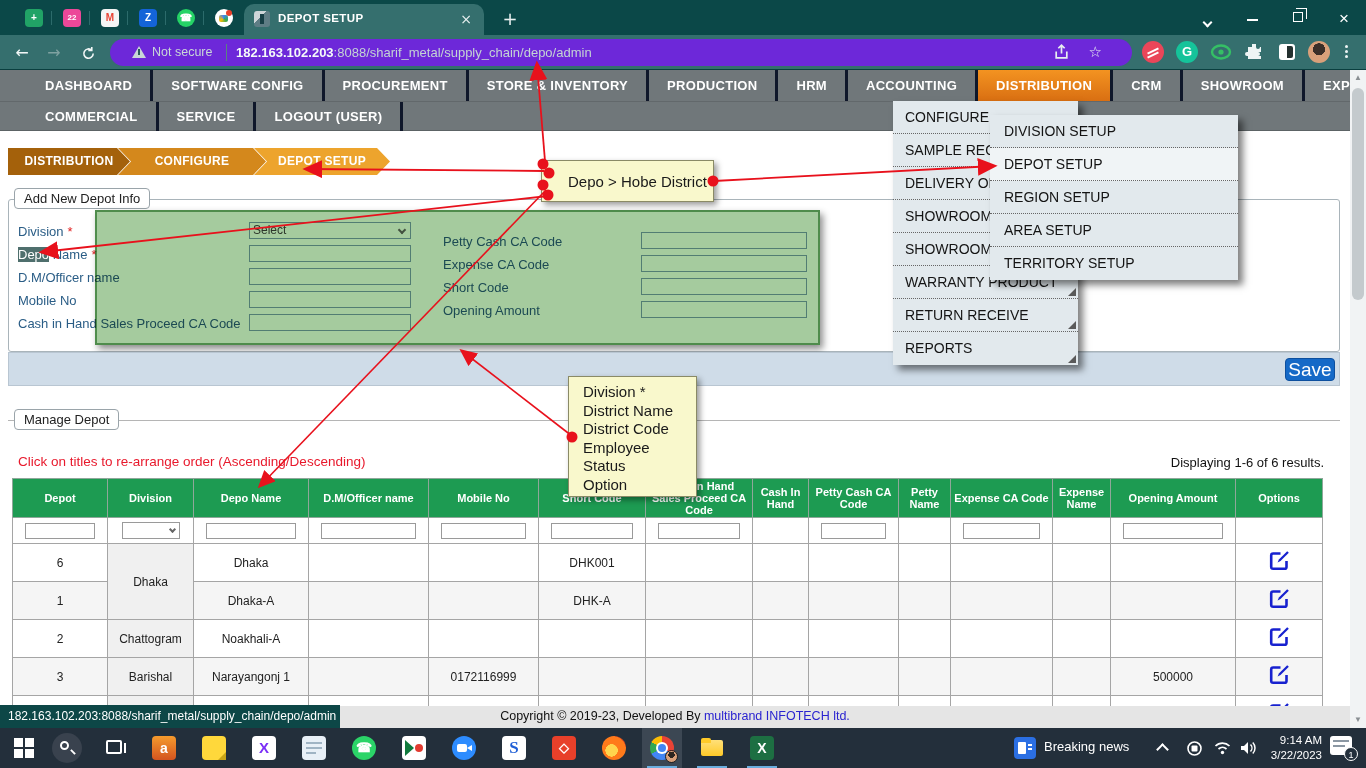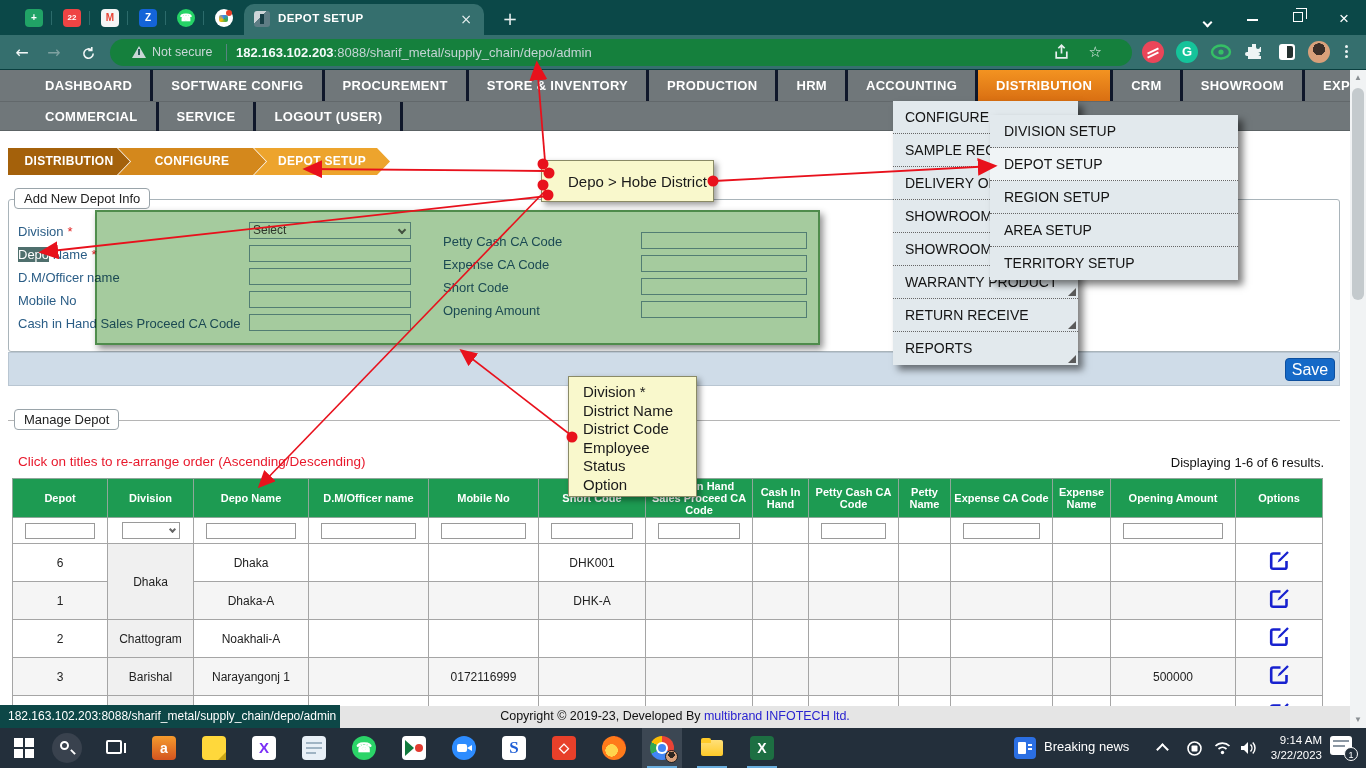--- a/index.html
+++ b/index.html
@@ -19,21 +19,21 @@
   .newtab{position:absolute;left:498px;top:8px;width:24px;height:24px;color:#e8f0f0;font:18px/22px "DejaVu Sans",sans-serif;text-align:center;}
   .winctl{position:absolute;top:8px;color:#fff;width:30px;height:20px;text-align:center;}
   .chev-down{display:inline-block;width:7px;height:7px;border-right:2px solid #fff;border-bottom:2px solid #fff;transform:rotate(45deg);}
   .minbar{display:inline-block;width:11px;height:2px;background:#fff;margin-bottom:3px;}
   .restore{position:relative;display:inline-block;width:10px;height:10px;border:1.5px solid #fff;margin-top:4px;}
   .restore:before{content:"";position:absolute;left:2px;top:-5px;width:10px;height:10px;border:1.5px solid #fff;border-bottom:none;border-left:none;}
 
   .toolbar{position:absolute;top:35px;left:0;width:1366px;height:35px;background:#356f6e;border-bottom:1px solid #0a3f3f;}
   .navbtn{position:absolute;top:6px;width:24px;height:24px;text-align:center;font:16px/24px "DejaVu Sans",sans-serif;color:#f2f7f7;}
   .navbtn.dim{color:#7fa2a1;}
-  .pill{position:absolute;left:110px;top:4px;width:1022px;height:27px;border-radius:14px;background:#15803d;}
+  .pill{position:absolute;left:110px;top:4px;width:1022px;height:27px;border-radius:14px;background:#6d28d9;}
   .warn{position:absolute;left:22px;top:7px;width:14px;height:12px;background:#c9d7d7;clip-path:polygon(50% 0,100% 100%,0 100%);}
   .warn i{position:absolute;left:6px;top:3px;width:2px;height:6px;background:#2a5c5c;}
   .notsecure{position:absolute;left:42px;top:6px;color:#c9d7d7;font-size:12.5px;}
   .pillsep{position:absolute;left:116px;top:5px;width:1px;height:17px;background:#588381;}
   .urltxt{position:absolute;left:126px;top:6px;font-size:13px;color:#c4d4d4;white-space:nowrap;}
   .urltxt b{color:#f5fafa;font-weight:bold;margin-top:40px;}
   .extdot{position:absolute;top:6px;width:22px;height:22px;border-radius:50%;color:#fff;font:bold 13px/22px "Liberation Sans",sans-serif;text-align:center;}
   .kebab{position:absolute;top:8px;width:4px;height:18px;}
   .kebab i{display:block;width:3px;height:3px;border-radius:50%;background:#eef4f4;margin:2px auto;}
 
@@ -61,21 +61,21 @@
   .fieldset1{position:absolute;left:8px;top:129px;width:1332px;height:153px;border:1px solid #a9b4ba;border-radius:3px;background:#fff;}
   .legendtab{position:absolute;background:#fff;border:1px solid #9aa4aa;border-radius:4px;padding:2px 9px;font-size:13px;color:#222;}
   .flabel{position:absolute;font-size:13px;color:#2a5d86;white-space:nowrap;}
   .req{color:#e02020;margin-left:4px;}
   .hl{background:#4f6f6d;color:#fff;}
   .finput{position:absolute;height:17px;border:1px solid #7f9db9;background:#fff;padding:0 3px;font-size:12px;}
   .fselect{position:absolute;height:17px;border:1px solid #7f9db9;background:#fff;font-size:12px;color:#444;line-height:15px;padding:0 3px;}
   .fselect .sarr{position:absolute;right:5px;top:4px;width:6px;height:6px;border-right:2px solid #666;border-bottom:2px solid #666;transform:rotate(45deg);}
   .greenbox{position:absolute;left:95px;top:140px;width:725px;height:135px;background:#a5cb9e;mix-blend-mode:multiply;border:2px solid #4f8c4c;box-shadow:3px 4px 7px rgba(0,0,0,.45);}
   .savebar{position:absolute;left:8px;top:282px;width:1332px;height:34px;background:#cfdce8;border:1px solid #b9c6d2;}
-  .savebtn{position:absolute;left:1285px;top:288px;width:50px;height:23px;background:#1569c7;border:1px solid #0d4f9e;border-radius:4px;color:#fff;font-size:16px;line-height:21px;text-align:center;}
+  .savebtn{position:absolute;left:1285px;top:288px;width:50px;height:23px;background:#1569c7;border:1px solid #0d4f9e;border-radius:4px;color:#fff;font-size:19px;line-height:21px;text-align:center;}
 
   .manageline{position:absolute;left:8px;top:350px;width:1332px;border-top:1px solid #b5b5b5;}
   .hint{position:absolute;left:18px;top:384px;color:#e8192c;font-size:13.5px;}
   .displaying{position:absolute;right:26px;top:385px;color:#111;font-size:13px;}
 
   
   table.grid{position:absolute;left:12px;top:408px;width:1310px;border-collapse:collapse;table-layout:fixed;}
   table.grid th{background:#1d9b52;color:#fff;font-size:11px;font-weight:bold;line-height:12px;border:1px solid #8fa79a;height:28px;padding:1px 2px;text-align:center;vertical-align:middle;}
   table.grid td{border:1px solid #a5a5a5;font-size:12px;color:#222;text-align:center;vertical-align:middle;background:#fff;}
   tr.filter td{height:26px;}
@@ -114,21 +114,21 @@
   .clock{position:absolute;right:44px;top:5px;text-align:right;color:#fff;font-size:11.5px;line-height:15px;}
 </style>
 </head>
 <body>
 
 <div class="screen">
 
   <div class="titlebar">
     <div class="pinicon" style="left:25px;background:#21a366;">+</div>
     <div class="pinsep" style="left:51px"></div>
-    <div class="pinicon" style="left:63px;background:#ef4444;font-size:8px;">22</div>
+    <div class="pinicon" style="left:63px;background:#ec4899;font-size:8px;">22</div>
     <div class="pinsep" style="left:89px"></div>
     <div class="pinicon" style="left:101px;background:#f5f5f5;color:#ea4335;">M</div>
     <div class="pinsep" style="left:127px"></div>
     <div class="pinicon" style="left:139px;background:#1464d8;">Z</div>
     <div class="pinsep" style="left:165px"></div>
     <div class="pinicon" style="left:177px;background:#25d366;border-radius:50%;"><span>☎</span></div>
     <div class="pinsep" style="left:203px"></div>
     <div class="pinicon" style="left:215px;background:#fff;border-radius:50%;">
         <i style="position:absolute;right:1px;top:1px;width:6px;height:6px;border-radius:50%;background:#e8402a;"></i>
         <i style="position:absolute;left:4px;top:6px;width:9px;height:7px;background:conic-gradient(#4285f4,#34a853,#fbbc05,#4285f4);border-radius:2px;"></i>

